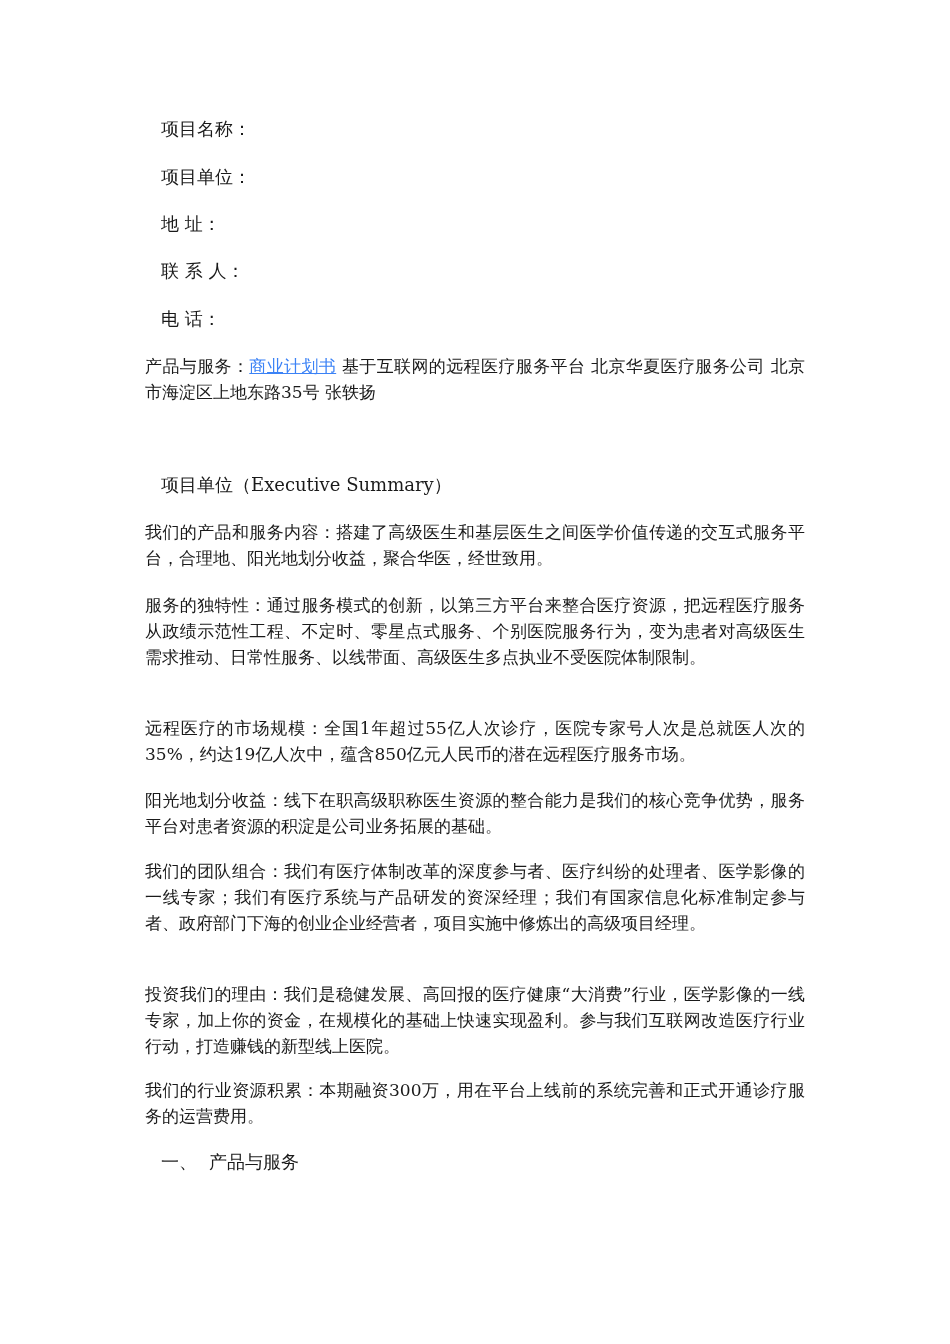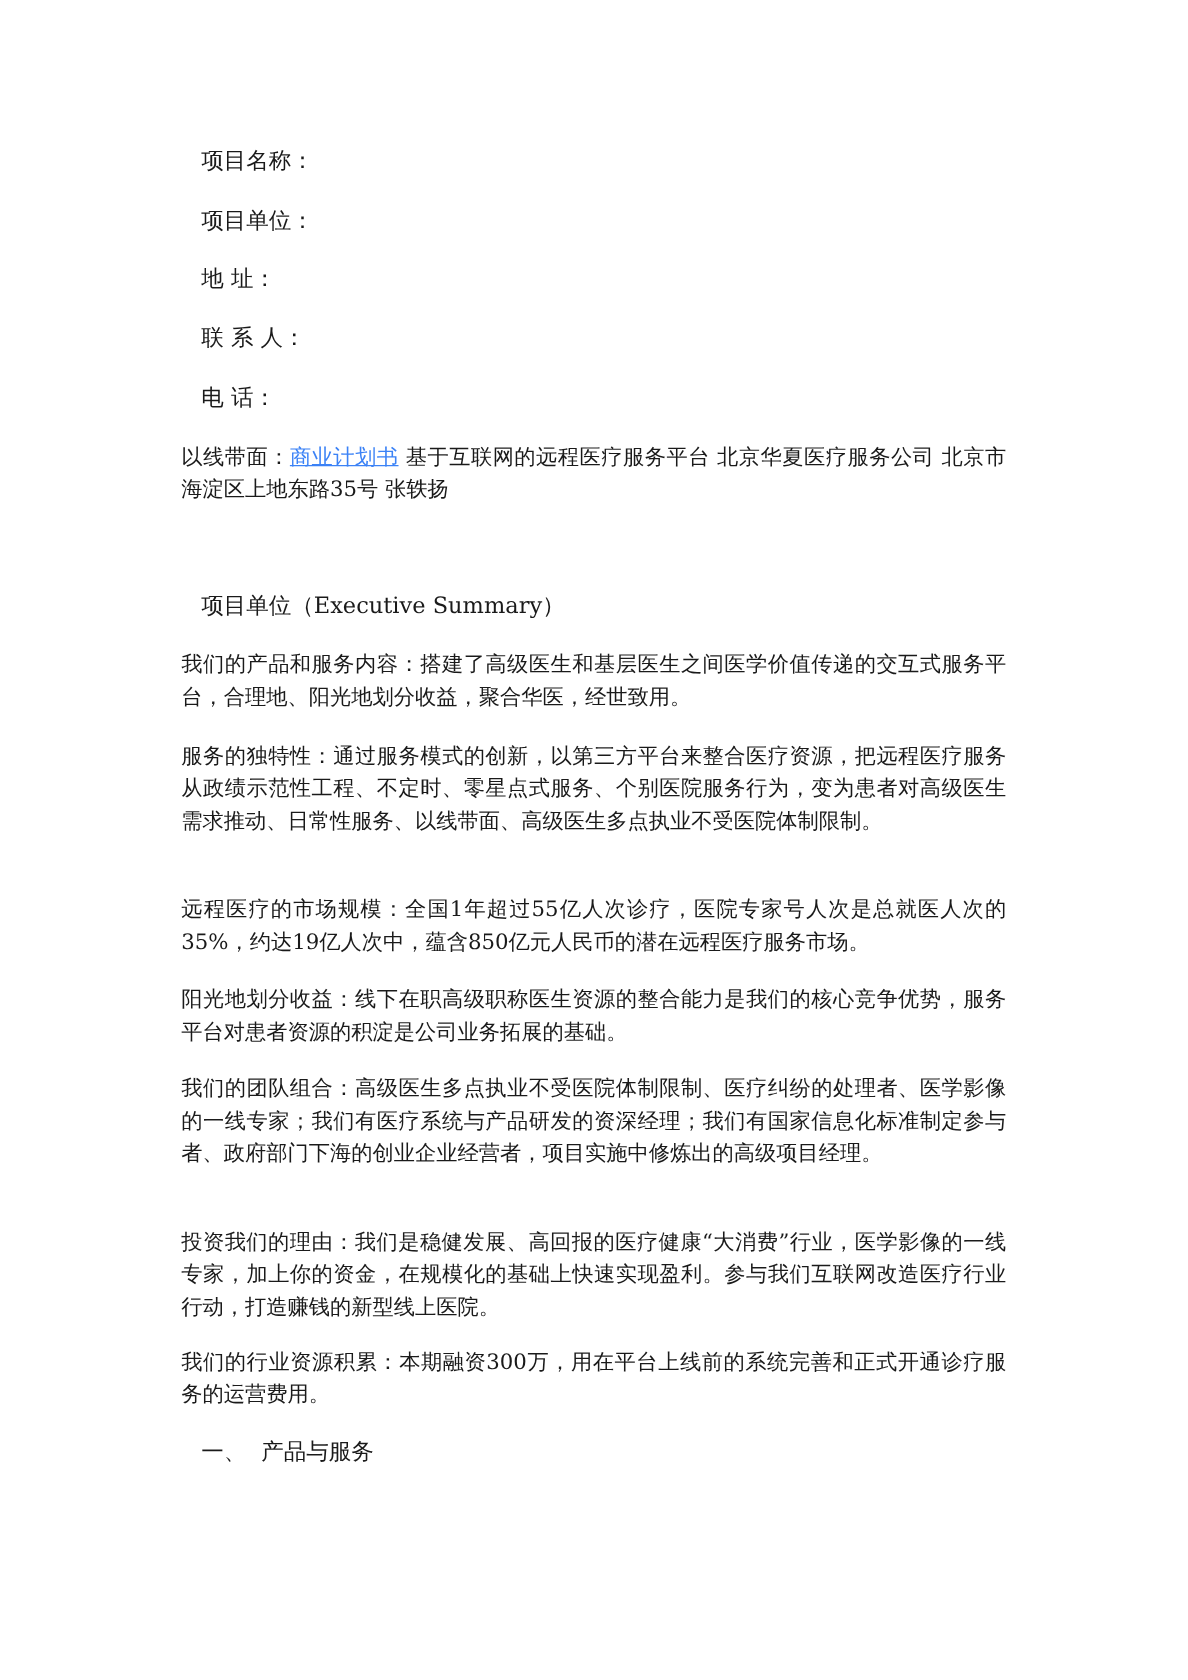--- a/index.html
+++ b/index.html
@@ -16,29 +16,29 @@
 <body>
 
 <div class="page">
   <div class="line" style="top:116px">项目名称：</div>
   <div class="line" style="top:164px">项目单位：</div>
   <div class="line" style="top:211px">地 址：</div>
   <div class="line" style="top:258px">联 系 人：</div>
   <div class="line" style="top:306px">电 话：</div>
 
   <div class="para" style="top:353px">
-    <span>以线带面：</span><a class="link" href="#">商业计划书</a><span> 基于互联网的远程医疗服务平台 北京华夏医疗服务公司 北京市海淀区上地东路35号 张轶扬</span>
+    <span>产品与服务：</span><a class="link" href="#">商业计划书</a><span> 基于互联网的远程医疗服务平台 北京华夏医疗服务公司 北京市海淀区上地东路35号 张轶扬</span>
   </div>
 
   <div class="line" style="top:472px">项目单位（Executive Summary）</div>
 
   <div class="para" style="top:519px">我们的产品和服务内容：搭建了高级医生和基层医生之间医学价值传递的交互式服务平台，合理地、阳光地划分收益，聚合华医，经世致用。</div>
   <div class="para" style="top:592px">服务的独特性：通过服务模式的创新，以第三方平台来整合医疗资源，把远程医疗服务从政绩示范性工程、不定时、零星点式服务、个别医院服务行为，变为患者对高级医生需求推动、日常性服务、以线带面、高级医生多点执业不受医院体制限制。</div>
   <div class="para" style="top:715px">远程医疗的市场规模：全国1年超过55亿人次诊疗，医院专家号人次是总就医人次的35%，约达19亿人次中，蕴含850亿元人民币的潜在远程医疗服务市场。</div>
   <div class="para" style="top:787px">阳光地划分收益：线下在职高级职称医生资源的整合能力是我们的核心竞争优势，服务平台对患者资源的积淀是公司业务拓展的基础。</div>
-  <div class="para" style="top:858px">我们的团队组合：高级医生多点执业不受医院体制限制、医疗纠纷的处理者、医学影像的一线专家；我们有医疗系统与产品研发的资深经理；我们有国家信息化标准制定参与者、政府部门下海的创业企业经营者，项目实施中修炼出的高级项目经理。</div>
+  <div class="para" style="top:858px">我们的团队组合：我们有医疗体制改革的深度参与者、医疗纠纷的处理者、医学影像的一线专家；我们有医疗系统与产品研发的资深经理；我们有国家信息化标准制定参与者、政府部门下海的创业企业经营者，项目实施中修炼出的高级项目经理。</div>
   <div class="para" style="top:981px">投资我们的理由：我们是稳健发展、高回报的医疗健康“大消费”行业，医学影像的一线专家，加上你的资金，在规模化的基础上快速实现盈利。参与我们互联网改造医疗行业行动，打造赚钱的新型线上医院。</div>
   <div class="para" style="top:1077px">我们的行业资源积累：本期融资300万，用在平台上线前的系统完善和正式开通诊疗服务的运营费用。</div>
 
   <div class="line" style="top:1149px">
     <span class="section-num">一、</span><span>产品与服务</span>
   </div>
 </div>
 
 </body></html>

